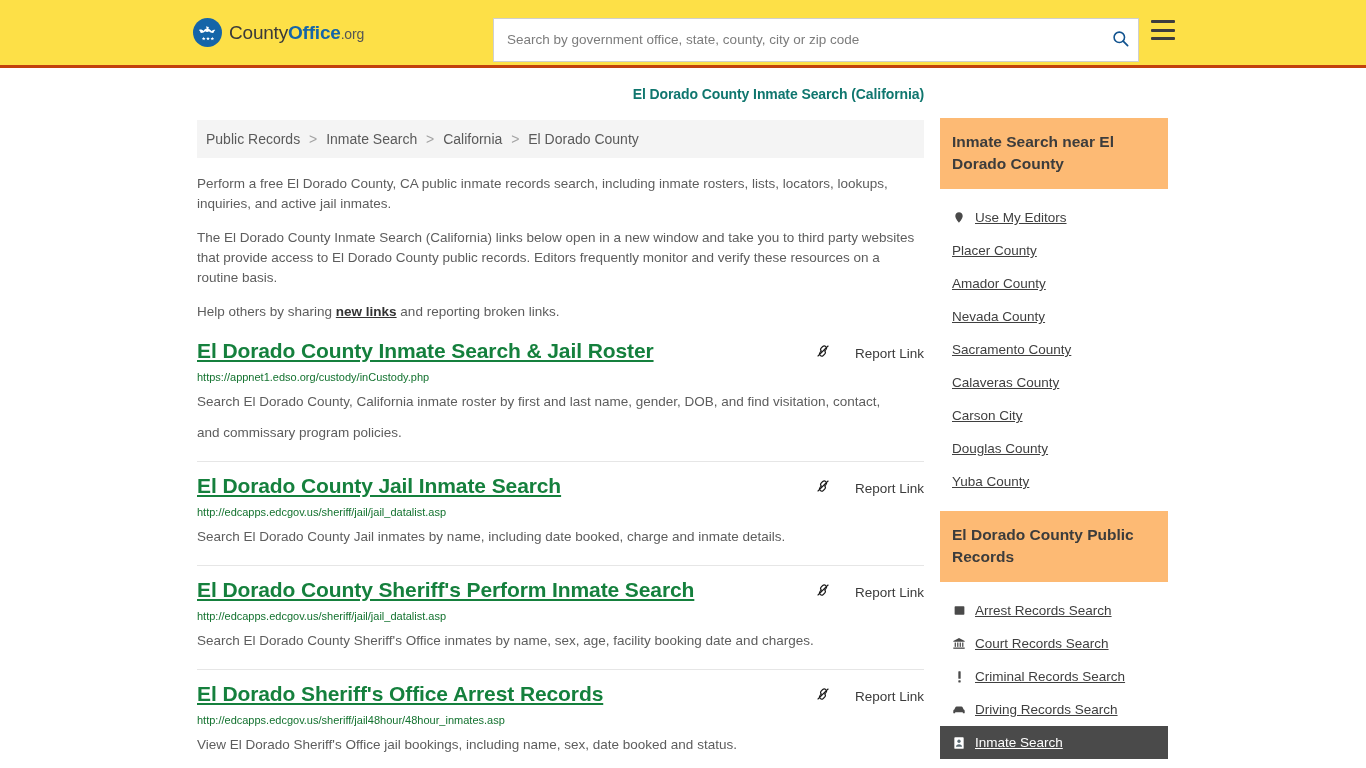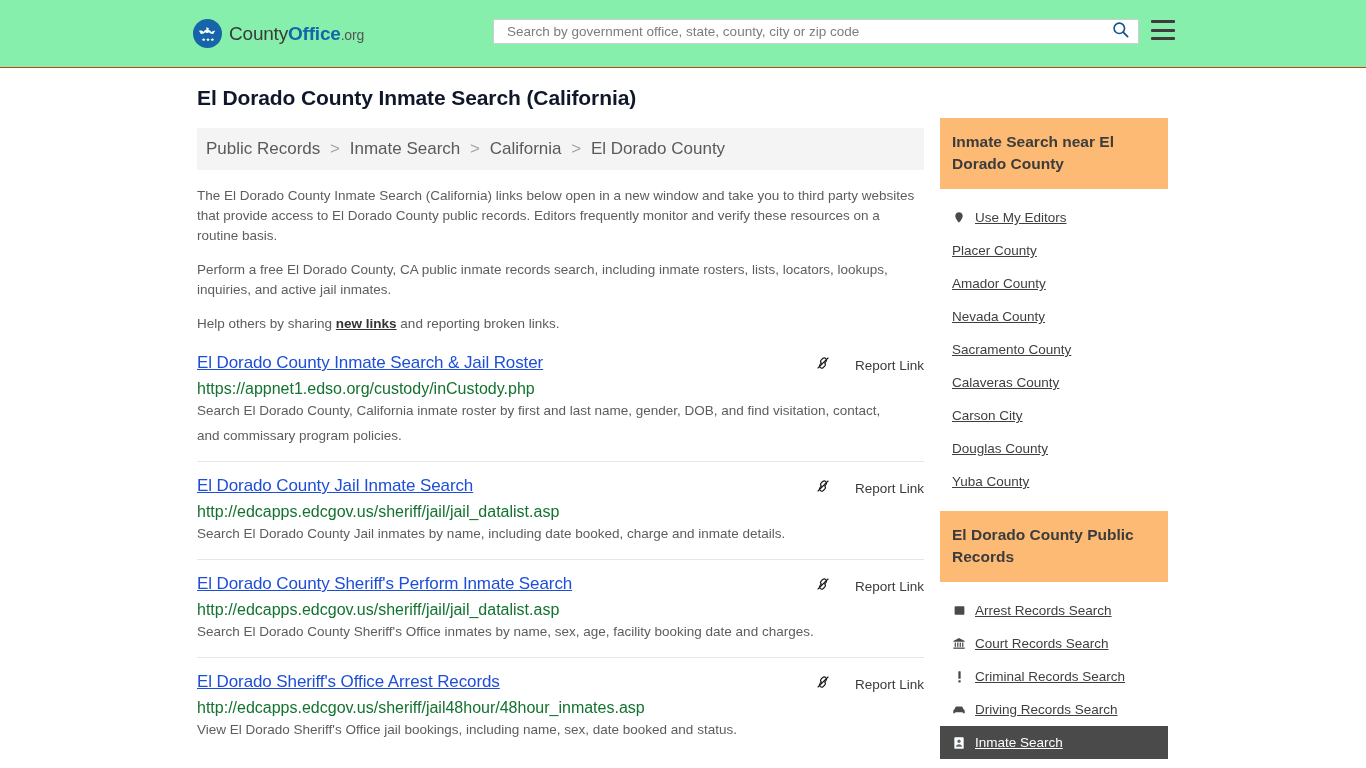--- a/index.html
+++ b/index.html
@@ -8,22 +8,22 @@
     width: 1366px; height: 768px;
     overflow: hidden;
     background: #ffffff;
     font-family: "Liberation Sans", sans-serif;
     -webkit-font-smoothing: antialiased;
   }
 
   
   .site-header {
     height: 68px;
-    background: #86efac;
-    border-bottom: 1px solid #c2410c;
+    background: #fde047;
+    border-bottom: 3px solid #c2410c;
     display: flex;
     align-items: center;
     position: relative;
   }
   .logo-wrap {
     position: absolute;
     left: 193px;
     display: flex;
     align-items: center;
     gap: 7px;
@@ -49,21 +49,21 @@
   .logo-text .org { font-size: 14px; color: #555; }
 
   .search-wrap {
     position: absolute;
     left: 493px;
     width: 646px;
     height: 30px;
   }
   .search-box {
     width: 100%;
-    height: 25px;
+    height: 44px;
     border: 1px solid #cfcfcf;
     background: #fff;
     display: flex;
     align-items: center;
     padding: 0 6px 0 11px;
   }
   .search-input {
     flex: 1;
     border: none;
     outline: none;
@@ -105,32 +105,33 @@
   }
   .sidebar {
     position: absolute;
     left: 940px;
     top: 50px;
     width: 228px;
   }
 
   
   .page-title {
-    font-size: 21px;
+    font-size: 14px;
     font-weight: bold;
-    color: #0f172a;
+    color: #0f766e;
     margin: 0 0 18px 0;
     letter-spacing: -0.1px;
+    text-align: right;
   }
 
   
   .breadcrumb {
     background: #f4f4f4;
     padding: 11px 10px 11px 9px;
-    font-size: 17px;
+    font-size: 14px;
     color: #5a5a5a;
     margin-bottom: 16px;
   }
   .breadcrumb a {
     color: #5a5a5a;
     text-decoration: none;
   }
   .crumb-sep { color: #a3a3a3; margin: 0 5px; }
 
   
@@ -154,51 +155,51 @@
     margin-bottom: 13px;
     position: relative;
   }
   .result:last-child { border-bottom: none; }
   .result-head {
     display: flex;
     align-items: flex-start;
     justify-content: space-between;
   }
   .result-title {
-    font-size: 17px;
-    font-weight: normal;
-    color: #1d4ed8;
+    font-size: 21px;
+    font-weight: bold;
+    color: #15803d;
     text-decoration: underline;
     letter-spacing: -0.1px;
     line-height: 18px;
     cursor: pointer;
   }
   .report-link {
     display: flex;
     align-items: center;
     gap: 24px;
     white-space: nowrap;
     margin-left: 16px;
     margin-top: 1px;
     cursor: pointer;
   }
   .report-link-text {
     font-size: 13.5px;
     color: #3b3b3b;
   }
   .result-url {
-    font-size: 16px;
+    font-size: 11px;
     color: #13722f;
     margin-top: 6px;
     line-height: 16px;
   }
   .result-desc {
     font-size: 13.5px;
     color: #5d5d5d;
-    line-height: 25px;
+    line-height: 31px;
     margin-top: 1px;
     max-width: 700px;
   }
 
   
   .side-header {
     background: #fdba74;
     padding: 13px 14px 14px 12px;
     font-size: 15.5px;
     font-weight: bold;
@@ -279,22 +280,22 @@
       <a href="#">Public Records</a>
       <span class="crumb-sep">&gt;</span>
       <a href="#">Inmate Search</a>
       <span class="crumb-sep">&gt;</span>
       <a href="#">California</a>
       <span class="crumb-sep">&gt;</span>
       <a href="#">El Dorado County</a>
     </div>
 
     <div class="intro">
+      <p>Perform a free El Dorado County, CA public inmate records search, including inmate rosters, lists, locators, lookups, inquiries, and active jail inmates.</p>
       <p>The El Dorado County Inmate Search (California) links below open in a new window and take you to third party websites that provide access to El Dorado County public records. Editors frequently monitor and verify these resources on a routine basis.</p>
-      <p>Perform a free El Dorado County, CA public inmate records search, including inmate rosters, lists, locators, lookups, inquiries, and active jail inmates.</p>
       <p><span>Help others by sharing </span><a class="inline-link" href="#">new links</a><span> and reporting broken links.</span></p>
     </div>
 
     <div class="result">
       <div class="result-head">
         <a class="result-title" href="#">El Dorado County Inmate Search &amp; Jail Roster</a>
         <div class="report-link">
           <span>
             <svg width="16" height="16" viewBox="0 0 24 24" aria-hidden="true">
               <path d="M9.5 12.2a3.4 3.4 0 0 1 0-4.8l2.1-2.1a3.4 3.4 0 0 1 4.8 4.8l-1.3 1.3" fill="none" stroke="#1a1a1a" stroke-width="1.7" stroke-linecap="round"></path>

